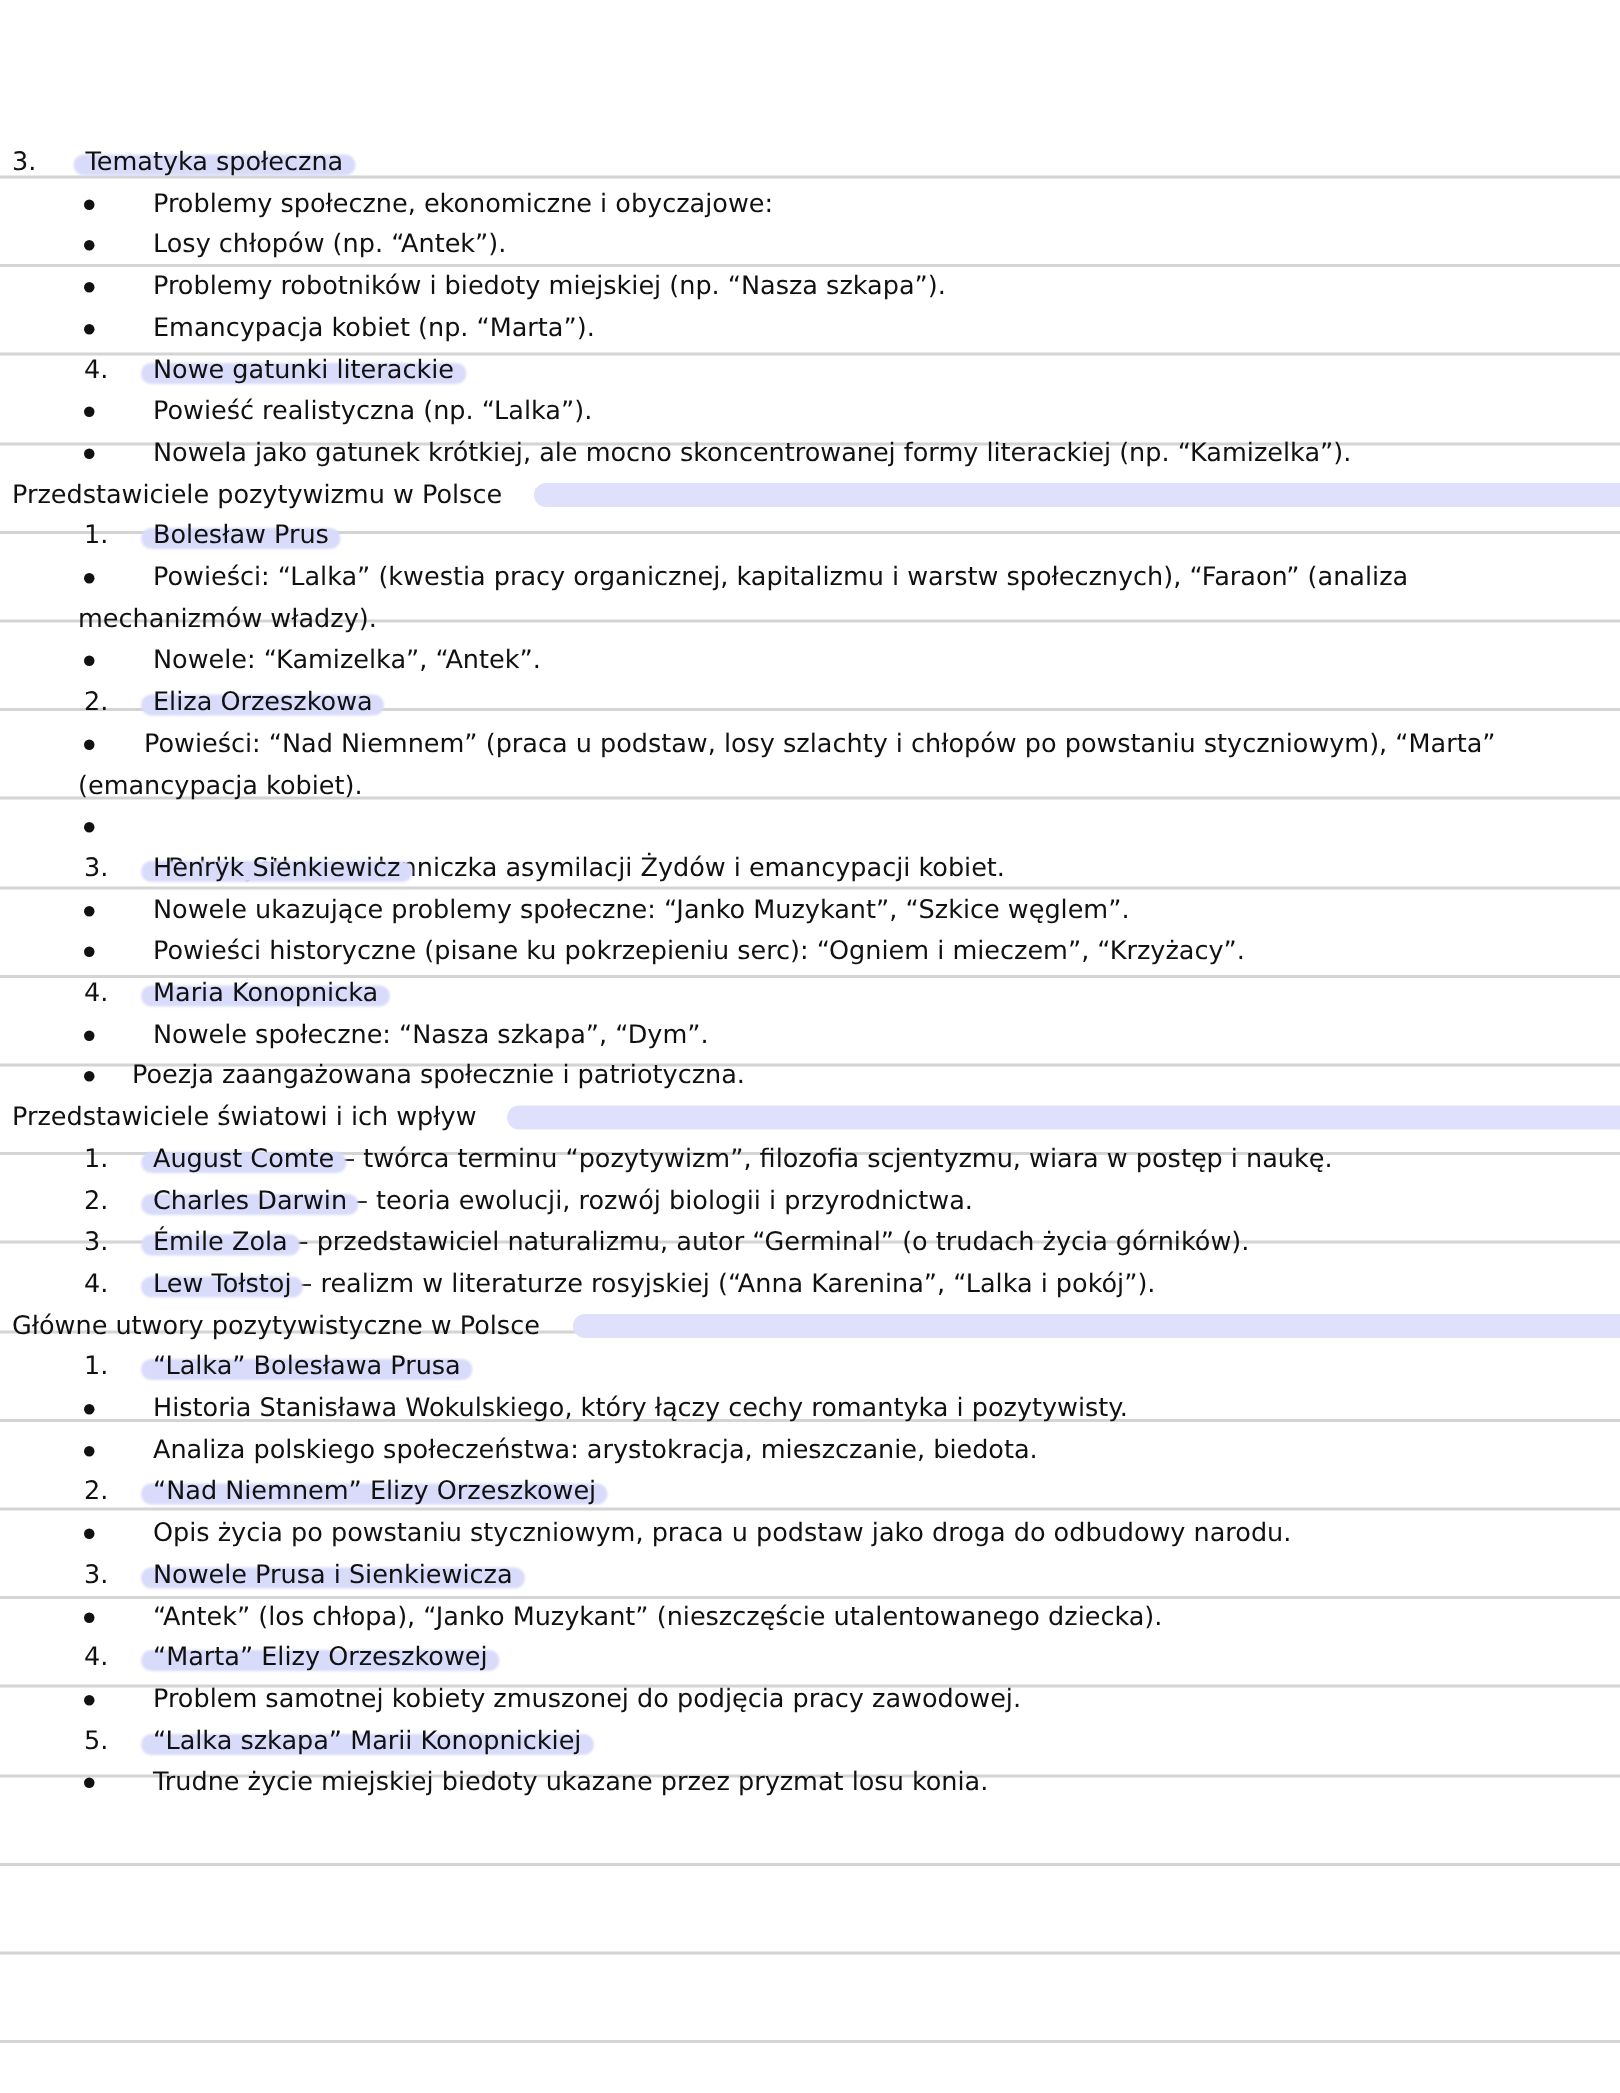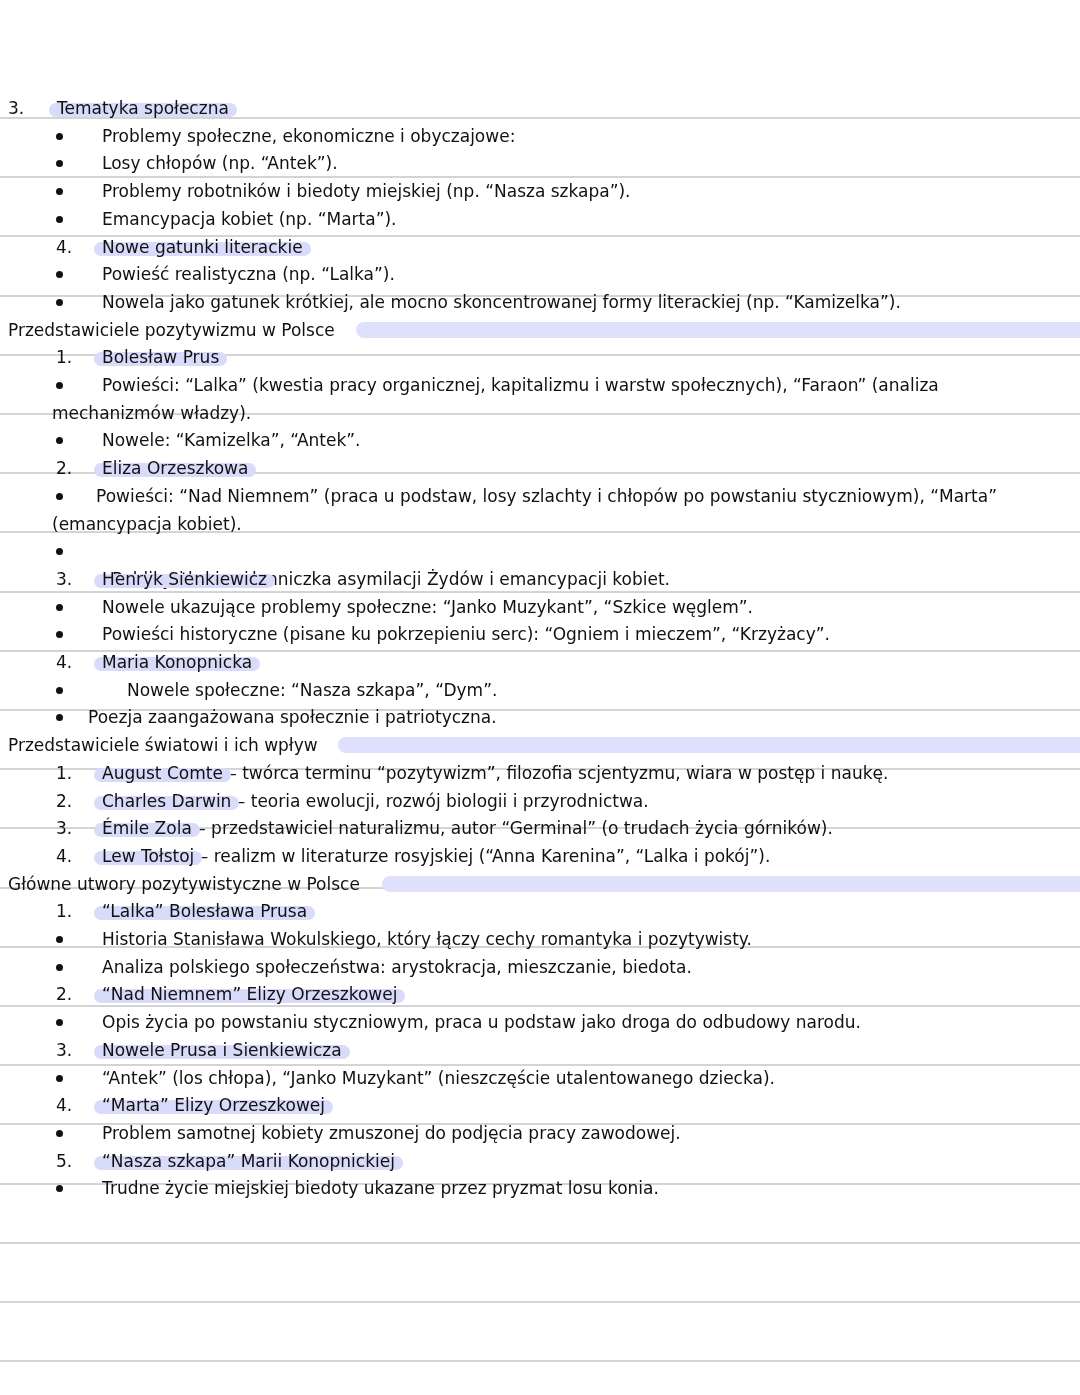--- a/index.html
+++ b/index.html
@@ -131,21 +131,21 @@
     <div class="line" style="top: 620.3px;">
       <span class="bullet-dot" style="left: 56px;"></span>
       <span class="text" style="left: 102px;">Powieści historyczne (pisane ku pokrzepieniu serc): “Ogniem i mieczem”, “Krzyżacy”.</span>
     </div>
     <div class="line" style="top: 648px;">
       <span class="marker" style="left: 56px;">4.</span>
       <span class="text" style="left: 102px;"><span class="hl">Maria Konopnicka</span></span>
     </div>
     <div class="line" style="top: 675.7px;">
       <span class="bullet-dot" style="left: 56px;"></span>
-      <span class="text" style="left: 102px; margin-left: 25px;">Nowele społeczne: “Nasza szkapa”, “Dym”.</span>
+      <span class="text" style="left: 102px;">Nowele społeczne: “Nasza szkapa”, “Dym”.</span>
     </div>
     <div class="line" style="top: 703.4px;">
       <span class="bullet-dot" style="left: 56px;"></span>
       <span class="text" style="left: 88px;">Poezja zaangażowana społecznie i patriotyczna.</span>
     </div>
     <div class="line" style="top: 731.1px;">
       <div class="heading-bar" style="left: 338px;"></div>
       <span class="text" style="left: 8px;">Przedstawiciele światowi i ich wpływ</span>
     </div>
     <div class="line" style="top: 758.8px;">
@@ -199,19 +199,19 @@
     <div class="line" style="top: 1091.2px;">
       <span class="marker" style="left: 56px;">4.</span>
       <span class="text" style="left: 102px;"><span class="hl">“Marta” Elizy Orzeszkowej</span></span>
     </div>
     <div class="line" style="top: 1118.9px;">
       <span class="bullet-dot" style="left: 56px;"></span>
       <span class="text" style="left: 102px;">Problem samotnej kobiety zmuszonej do podjęcia pracy zawodowej.</span>
     </div>
     <div class="line" style="top: 1146.6px;">
       <span class="marker" style="left: 56px;">5.</span>
-      <span class="text" style="left: 102px;"><span class="hl">“Nasza szkapa” Marii Konopnickiej</span></span>
+      <span class="text" style="left: 102px;"><span class="hl">“Lalka szkapa” Marii Konopnickiej</span></span>
     </div>
     <div class="line" style="top: 1174.3px;">
       <span class="bullet-dot" style="left: 56px;"></span>
       <span class="text" style="left: 102px;">Trudne życie miejskiej biedoty ukazane przez pryzmat losu konia.</span>
     </div>
   </div>
 
 </body></html>

